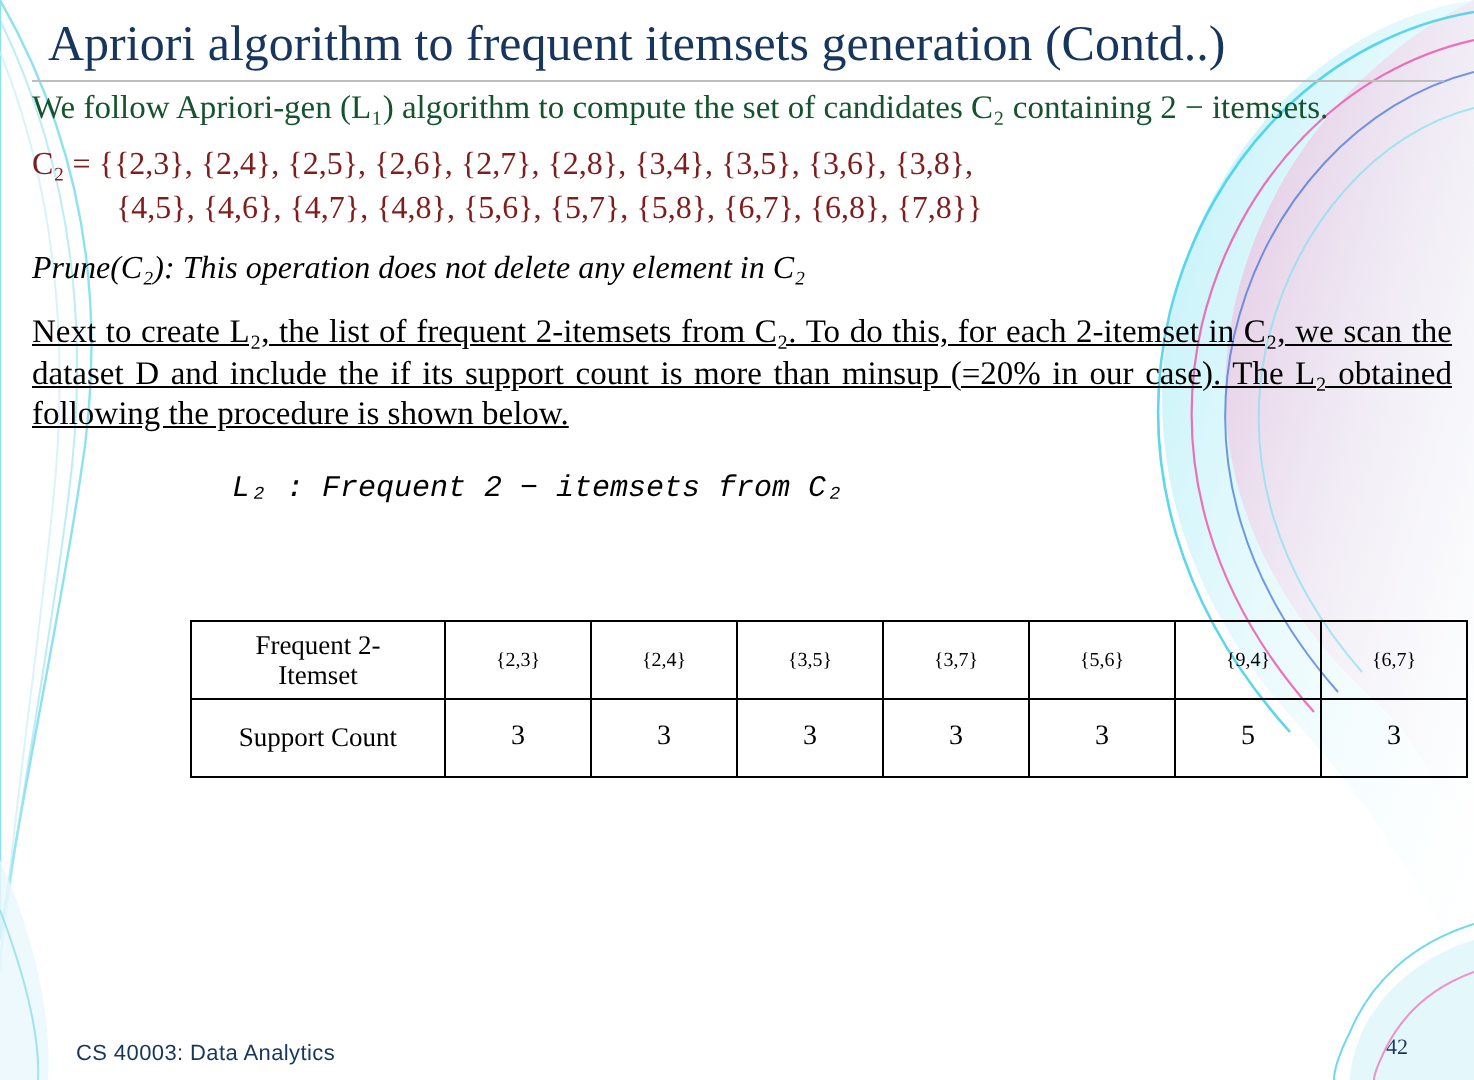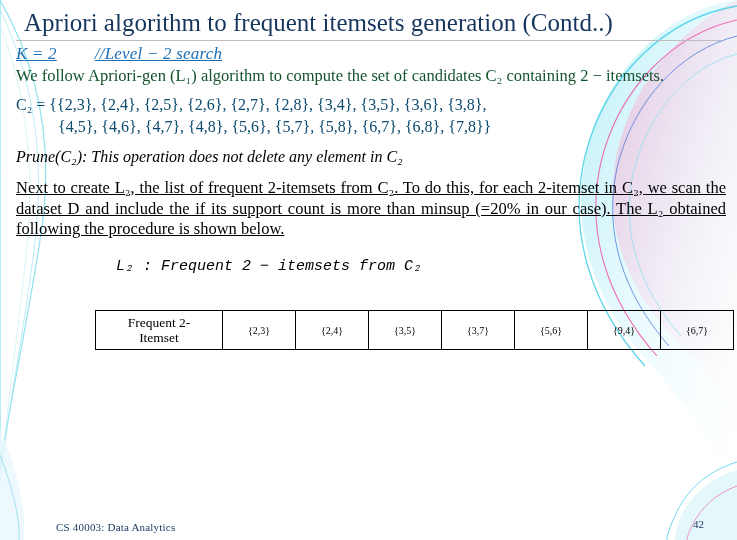--- a/index.html
+++ b/index.html
@@ -81,21 +81,21 @@
     color: #14532d;
     margin: 0 0 6px 0;
     text-align: justify;
     line-height: 20px;
   }
   .ital { font-style: italic; }
 
   .eq-block {
     font-family: "Liberation Serif", serif;
     font-size: 16px;
-    color: #0c4a6e;
+    color: #7f1d1d;
     margin: 8px 0 6px 0;
     line-height: 22px;
   }
   .eq-line2 { padding-left: 42px; }
 
   .prune {
     font-family: "Liberation Serif", serif;
     font-size: 16px;
     margin: 10px 0 12px 0;
   }
@@ -150,25 +150,24 @@
   table.l2 td.cnt {
     width: 64px;
     font-size: 14px;
   }
 
   
   .footer-left {
     position: absolute;
     left: 38px;
     top: 521px;
-    font-family: Liberation Serif, serif;
+    font-family: Liberation Sans, sans-serif;
     font-size: 11px;
     color: #17365d;
     letter-spacing: 0.2px;
-    margin-left: 18px;
   }
   .footer-right {
     position: absolute;
     right: 33px;
     top: 518px;
     font-family: "Liberation Serif", serif;
     font-size: 11px;
     color: #17365d;
     margin-left: 23px;
   }
@@ -208,23 +207,20 @@
     <path d="M240,462 C 208,472 188,492 178,516 C 172,528 170,536 170,540" fill="none" stroke="#57d2ea" stroke-width="1" opacity="0.85"></path>
     <path d="M240,486 C 218,494 204,508 196,524 C 192,532 190,537 190,540" fill="none" stroke="#f06fb5" stroke-width="1" opacity="0.75"></path>
   </svg>
 </div>
 
 <div class="title">Apriori algorithm to frequent itemsets generation (Contd..)</div>
 <div class="title-rule"></div>
 
 <div class="content">
 
-  <div class="line-k">
-    <span>K = 2</span><span class="gap"></span><span>//Level − 2  search</span>
-  </div>
 
   <p class="para">We follow Apriori-gen (L₁) algorithm to compute the set of candidates  C₂  containing  2 − itemsets.</p>
 
   <div class="eq-block">
     <div>C₂ = {{2,3}, {2,4}, {2,5}, {2,6}, {2,7}, {2,8}, {3,4}, {3,5}, {3,6}, {3,8},</div>
     <div class="eq-line2">{4,5}, {4,6}, {4,7}, {4,8}, {5,6}, {5,7}, {5,8}, {6,7}, {6,8}, {7,8}}</div>
   </div>
 
   <div class="prune ital">Prune(C₂): This operation does not delete any element  in  C₂</div>
 
@@ -242,18 +238,28 @@
         <span>Itemset</span>
       </td>
       <td class="itemset">{2,3}</td>
       <td class="itemset">{2,4}</td>
       <td class="itemset">{3,5}</td>
       <td class="itemset">{3,7}</td>
       <td class="itemset">{5,6}</td>
       <td class="itemset">{9,4}</td>
       <td class="itemset">{6,7}</td>
     </tr>
+    <tr>
+      <td class="cnt-label">Support Count</td>
+      <td class="cnt">3</td>
+      <td class="cnt">3</td>
+      <td class="cnt">3</td>
+      <td class="cnt">3</td>
+      <td class="cnt">3</td>
+      <td class="cnt">5</td>
+      <td class="cnt">3</td>
+    </tr>
   </tbody>
     </table>
 </div>
 
 <div class="footer-left">CS 40003: Data Analytics</div>
 <div class="footer-right">42</div>
 
 </body></html>

